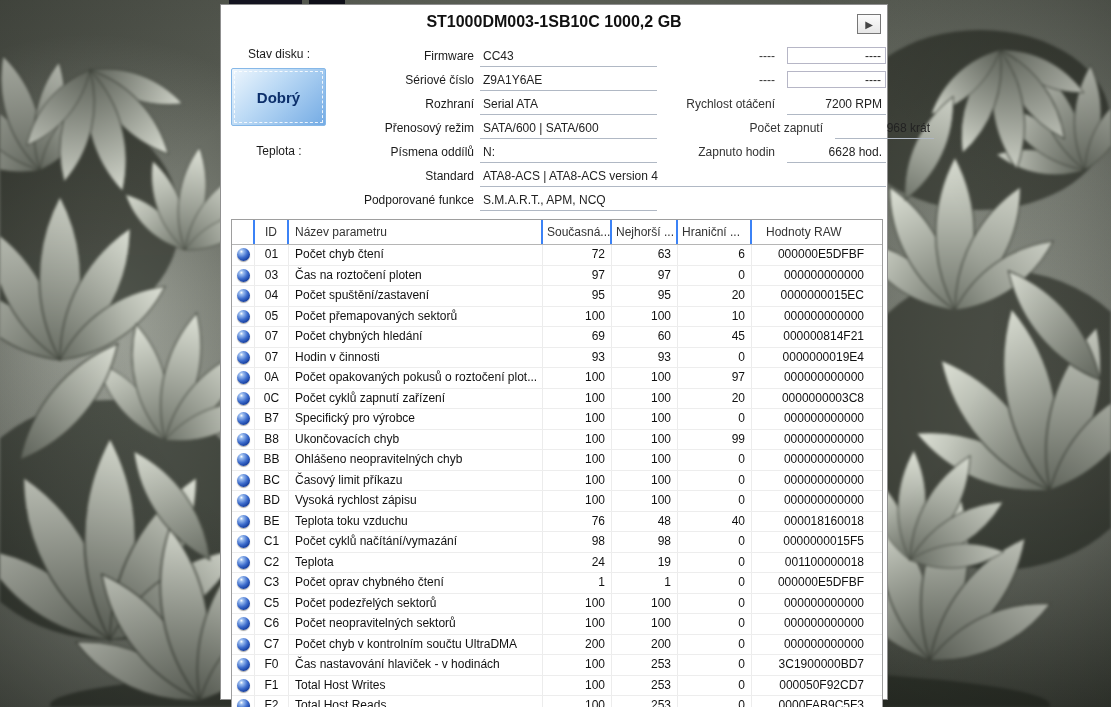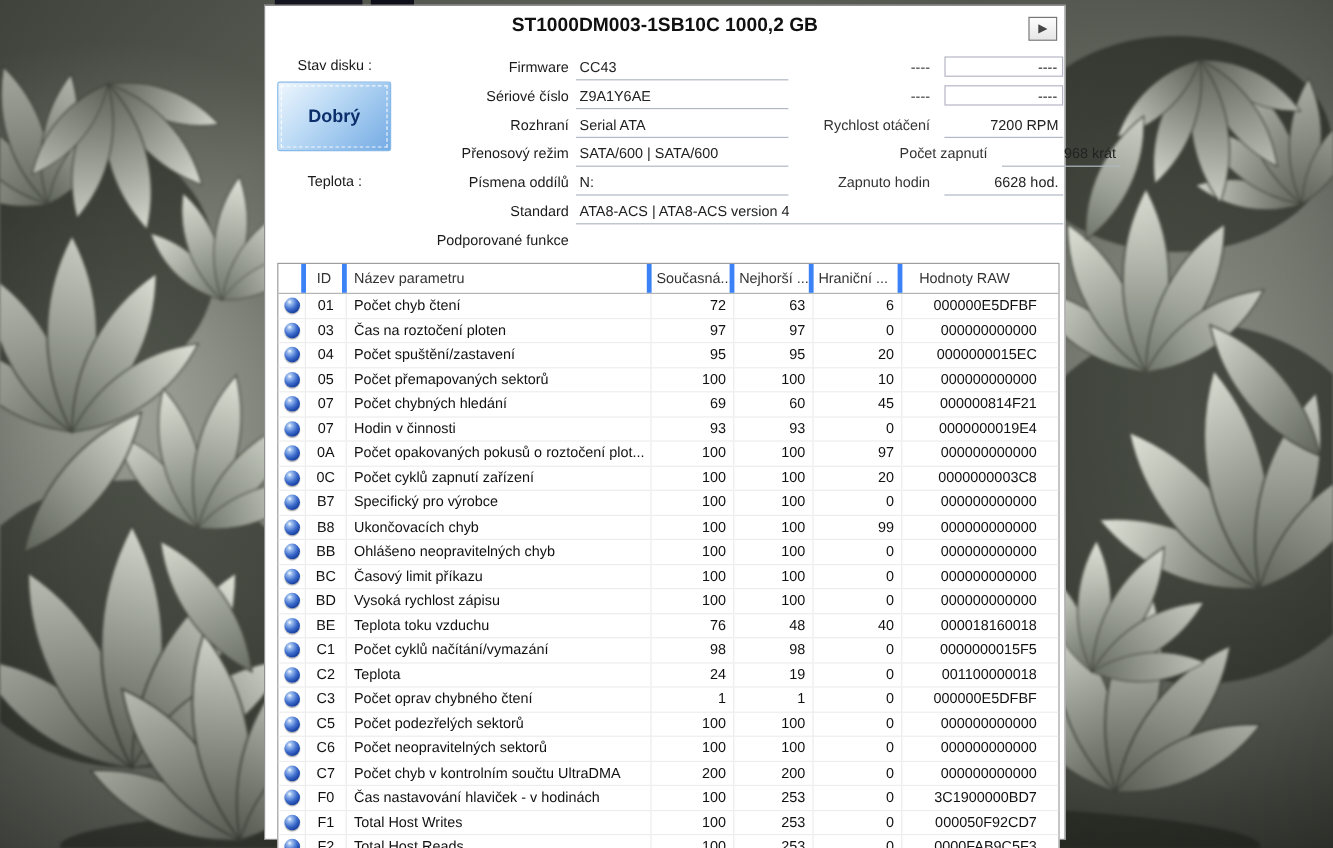--- a/index.html
+++ b/index.html
@@ -85,21 +85,21 @@
   .smart-table{
     position:absolute;left:10px;top:214px;width:652px;
     border:1px solid #9e9e9e;background:#fff;box-sizing:border-box;
   }
   .t-head,.t-row{
     display:grid;grid-template-columns:23px 34px 254px 69px 66px 74px 1fr;
   }
   .t-head{height:24px;line-height:24px;border-bottom:1px solid #b5b5b5;color:#333;}
   .t-row{height:19.5px;line-height:19.5px;border-bottom:1px solid #ededed;color:#111;}
   .t-row:last-child{border-bottom:none;}
-  .th{border-right:4px solid #3b82f6;box-sizing:border-box;white-space:nowrap;overflow:hidden;}
+  .th{border-right:2px solid #3b82f6;box-sizing:border-box;white-space:nowrap;overflow:hidden;}
   .td{border-right:1px solid #ececec;box-sizing:border-box;white-space:nowrap;overflow:hidden;}
   .th:last-child,.td:last-child{border-right:none;}
   .c0{display:flex;align-items:center;justify-content:center;}
   .c1{text-align:center;}
   .c2{text-align:left;padding-left:6px;}
   .c3,.c4,.c5{text-align:right;padding-right:6px;}
   .c6{text-align:right;padding-right:18px;}
   .t-head .c2{padding-left:6px;}
   .t-head .c3,.t-head .c4,.t-head .c5{text-align:left;padding-left:4px;}
   .t-head .c6{text-align:left;padding-left:14px;}
@@ -191,20 +191,21 @@
       <div class="mid-row" style="top: 138px;">
         <span class="f-label">Písmena oddílů</span>
         <span class="f-value">N:</span>
       </div>
       <div class="mid-row" style="top: 162px;">
         <span class="f-label">Standard</span>
         <span class="f-value">ATA8-ACS | ATA8-ACS version 4</span>
       </div>
       <div class="mid-row" style="top: 186px;">
         <span class="f-label">Podporované funkce</span>
+        <span class="f-value">S.M.A.R.T., APM, NCQ</span>
       </div>
     </div>
   <div>
       <div class="right-row" style="top: 42px;">
         <span class="r-label">----</span>
         <span class="r-value">----</span>
       </div>
       <div class="right-row" style="top: 66px;">
         <span class="r-label">----</span>
         <span class="r-value">----</span>

